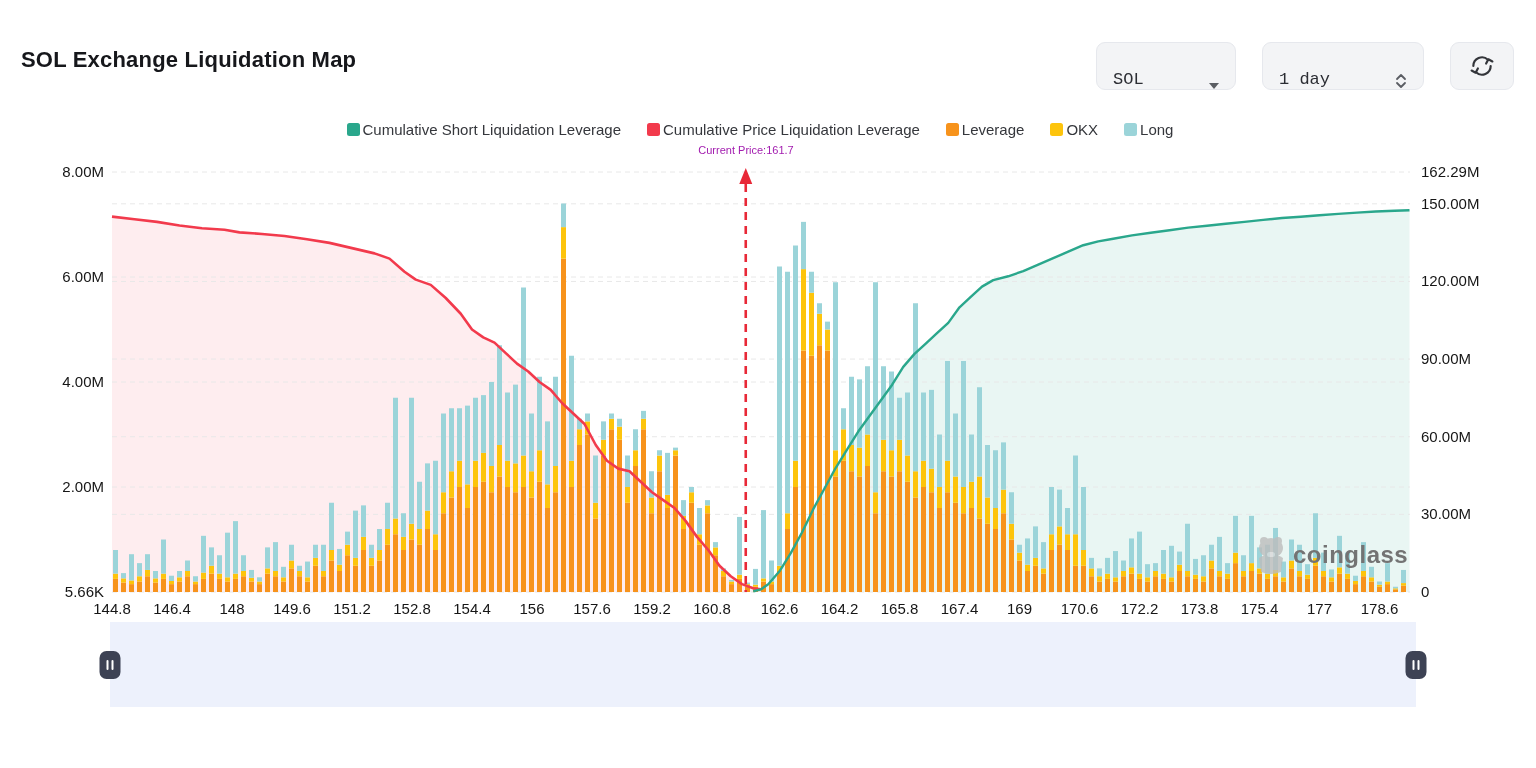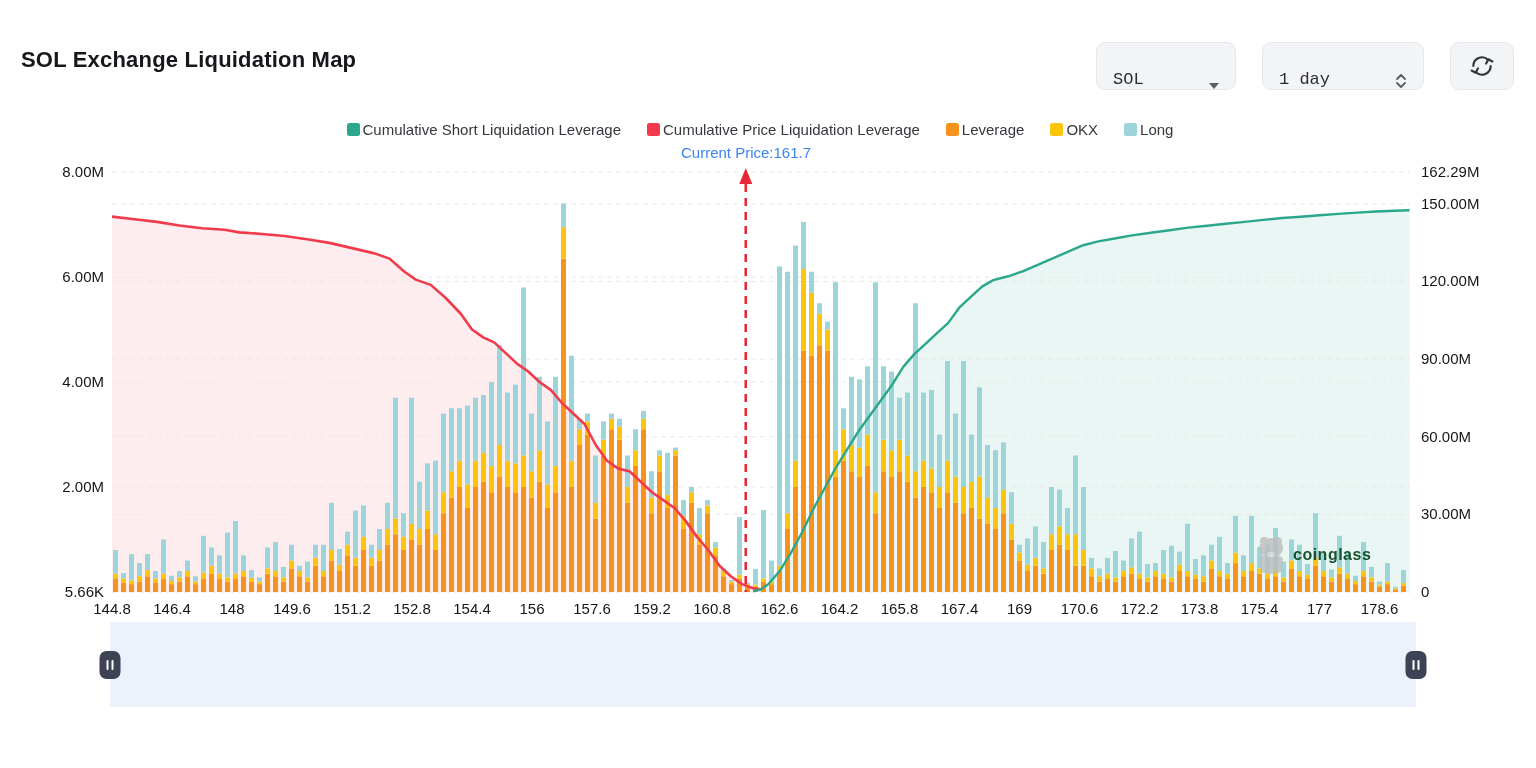--- a/index.html
+++ b/index.html
@@ -10,30 +10,30 @@
   .select{height:48px;background:#f3f4f6;border:1px solid #e6e8ed;border-radius:9px;box-sizing:border-box;
           display:flex;align-items:flex-end;justify-content:space-between;padding:0 16px;font-size:17px;color:#2b2d33;cursor:pointer;font-family:Liberation Mono, monospace;}
   .select.symbol{width:140px;}
   .select.interval{width:162px;}
   .btn-refresh{width:64px;height:48px;background:#f3f4f6;border:1px solid #e6e8ed;border-radius:9px;box-sizing:border-box;
           display:flex;align-items:center;justify-content:center;cursor:pointer;padding:0;}
   .legend{position:absolute;left:110px;width:1300px;top:121px;display:flex;justify-content:center;align-items:center;
           gap:26px;font-size:15px;color:#35373c;}
   .legend-item{display:flex;align-items:center;gap:3px;white-space:nowrap;}
   .swatch{width:13px;height:13px;border-radius:2.5px;display:inline-block;}
-  .current-price{position:absolute;left:746px;top:144px;transform:translateX(-50%);font-size:15px;color:#3b82f6;}
+  .current-price{position:absolute;left:746px;top:144px;transform:translateX(-50%);font-size:11px;color:#a21caf;}
   svg.chart{position:absolute;left:0;top:0;}
   .navigator{position:absolute;left:110px;top:622px;width:1306px;height:85px;background:#edf1fc;}
   .nav-handle{position:absolute;top:50%;width:21px;height:28px;border-radius:7px;background:#3d4254;
           transform:translate(-50%,-50%);display:flex;align-items:center;justify-content:center;gap:3px;cursor:ew-resize;}
   .nav-handle .bar{width:2px;height:10px;background:#ffffff;border-radius:1px;}
   .nav-handle.left{left:0;}
   .nav-handle.right{left:1306px;}
   .watermark{position:absolute;left:1254px;top:536px;display:flex;align-items:center;gap:5px;}
-  .watermark-text{font-size:16px;font-weight:700;color:#14532d;letter-spacing:.5px;}
+  .watermark-text{font-size:24px;font-weight:700;color:#737373;letter-spacing:.5px;}
 </style>
 </head>
 <body>
 
 <div class="stage">
 
   <div class="page-title">SOL Exchange Liquidation Map</div>
 
   <div class="controls">
     <div class="select symbol">

